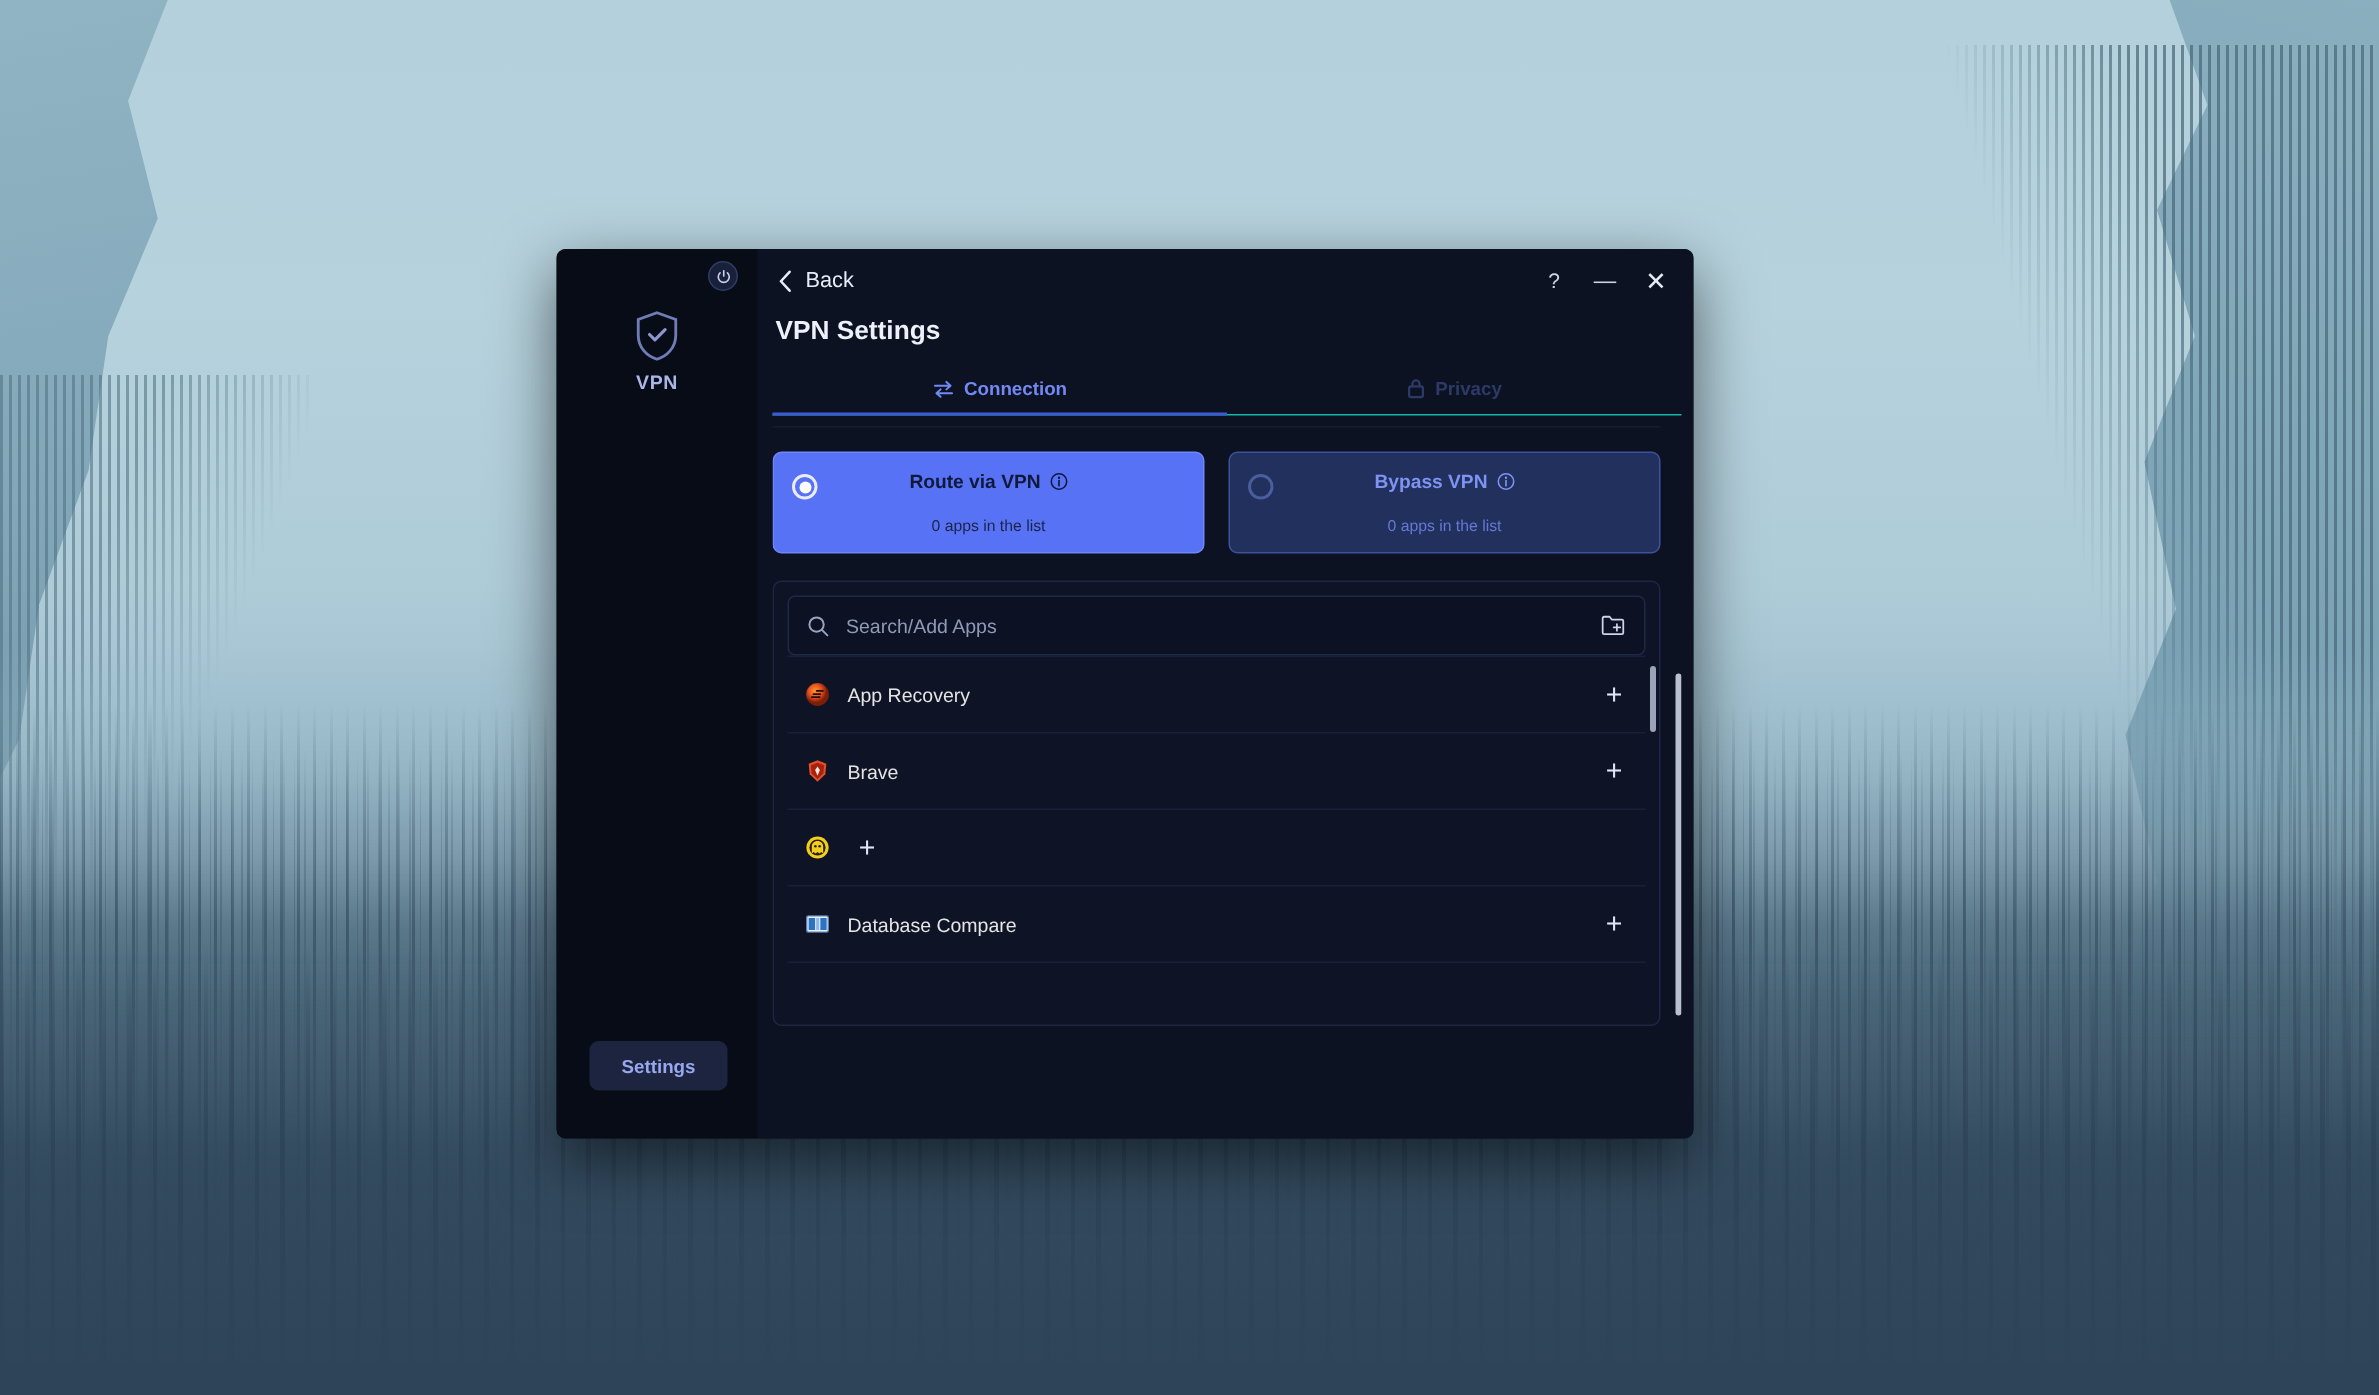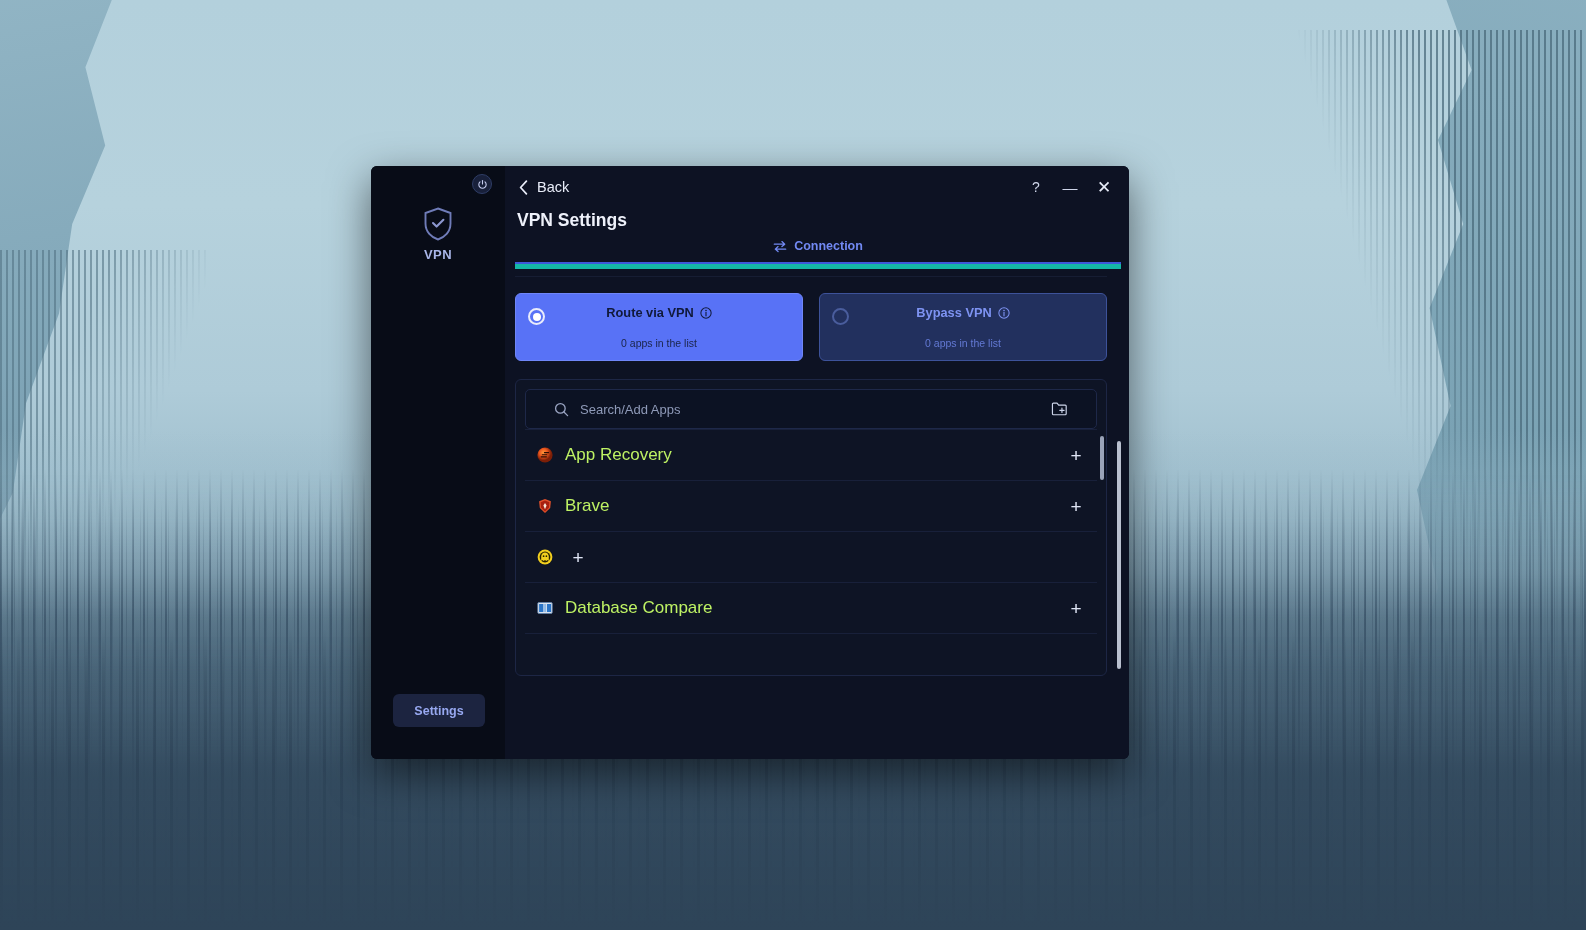--- a/index.html
+++ b/index.html
@@ -223,22 +223,22 @@
     padding: 2px 0 0 12px;
     font-size: 17.5px;
     font-weight: 700;
     color: #eef1fa;
     flex: 0 0 auto;
   }
 
   
   #tabs {
     display: flex;
-    margin: 4px 8px 0 10px;
-    border-bottom: 6px solid #14b8a6;
+    margin: 17px 8px 0 10px;
+    border-bottom: 1px solid #14b8a6;
     flex: 0 0 auto;
   }
   .tab {
     flex: 1;
     text-align: center;
     padding: 4px 0 9px;
     font-size: 12.5px;
     font-weight: 700;
     color: #2c3a66;
     background: none;
@@ -341,21 +341,21 @@
     background: #0e1425;
     padding: 9px 9px 8px;
     position: relative;
   }
   #search-row {
     height: 40px;
     border: 1px solid #1e2849;
     border-radius: 5px;
     display: flex;
     align-items: center;
-    padding: 0 28px;
+    padding: 0 12px;
     gap: 11px;
     background: #0c1223;
   }
   #search-input {
     flex: 1;
     background: transparent;
     border: none;
     outline: none;
     color: #e6eaf7;
     font-size: 13px;
@@ -369,22 +369,22 @@
     align-items: center;
     gap: 12px;
     padding: 0 8px 0 12px;
     border-top: 1px solid #182murk;
     border-top: 1px solid #18203a;
     cursor: pointer;
   }
   .app-row:first-of-type { border-top: none; }
   .app-name {
     flex: 1;
-    font-size: 17px;
-    color: #bef264;
+    font-size: 13px;
+    color: #e5e5e5;
   }
   .add-btn {
     width: 26px; height: 26px;
     background: none; border: none;
     color: #dfe5f5;
     font-size: 19px;
     line-height: 1;
     cursor: pointer;
     display: flex; align-items: center; justify-content: center;
     font-family: "Liberation Sans", sans-serif;
@@ -482,20 +482,27 @@
 
       <div id="tabs">
         <button class="tab active">
           <svg width="14" height="13" viewBox="0 0 16 14" fill="none">
             <path d="M1.5 4.3 H13.2 M10.2 1.4 L13.4 4.3 L10.2 7.1" stroke="#7289f3" stroke-width="1.5" stroke-linecap="round" stroke-linejoin="round"></path>
             <path d="M14.5 10 H2.8 M5.8 7.1 L2.6 10 L5.8 12.8" stroke="#7289f3" stroke-width="1.5" stroke-linecap="round" stroke-linejoin="round"></path>
           </svg>
           <span>Connection</span>
         </button>
 
+        <button class="tab">
+          <svg width="12" height="14" viewBox="0 0 12 14" fill="none">
+            <rect x="1.4" y="5.6" width="9.2" height="7.2" rx="1.4" stroke="#2c3a66" stroke-width="1.5"></rect>
+            <path d="M3.6 5.6 V4 A2.4 2.4 0 0 1 8.4 4 V5.6" stroke="#2c3a66" stroke-width="1.5" stroke-linecap="round"></path>
+          </svg>
+          <span>Privacy</span>
+        </button>
       </div>
 
       <div id="scroll-body">
         <div id="scroll-inner">
 
           <div id="clipped-row">
             
             
             
           </div>

